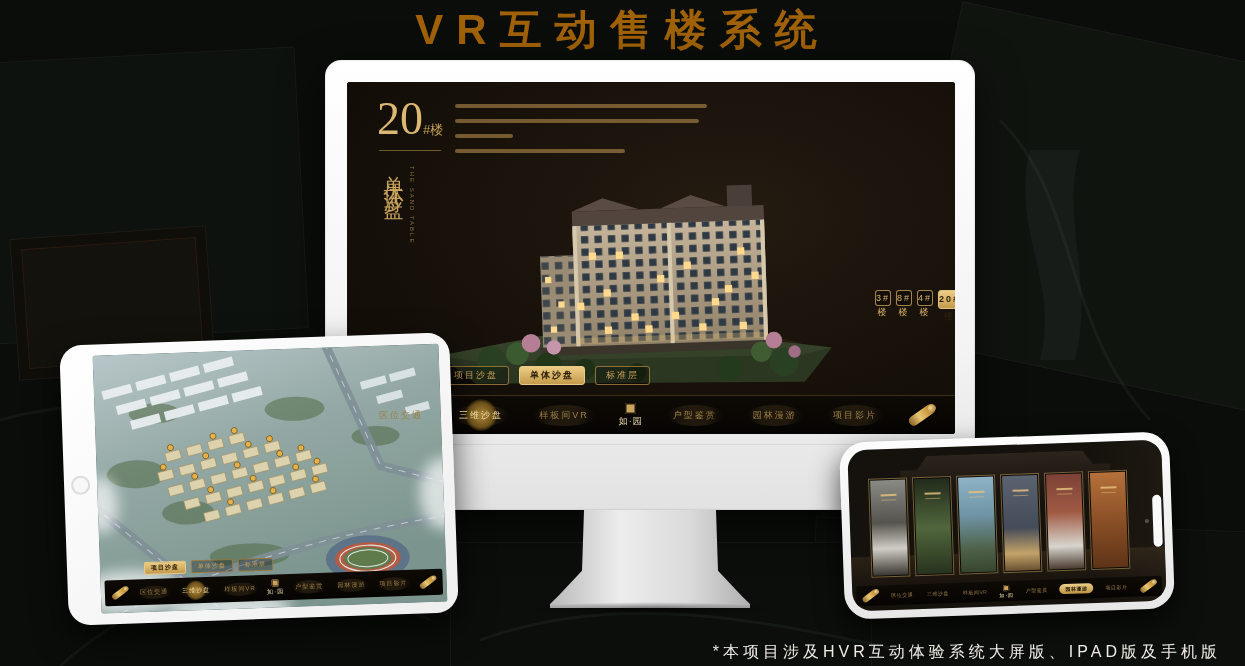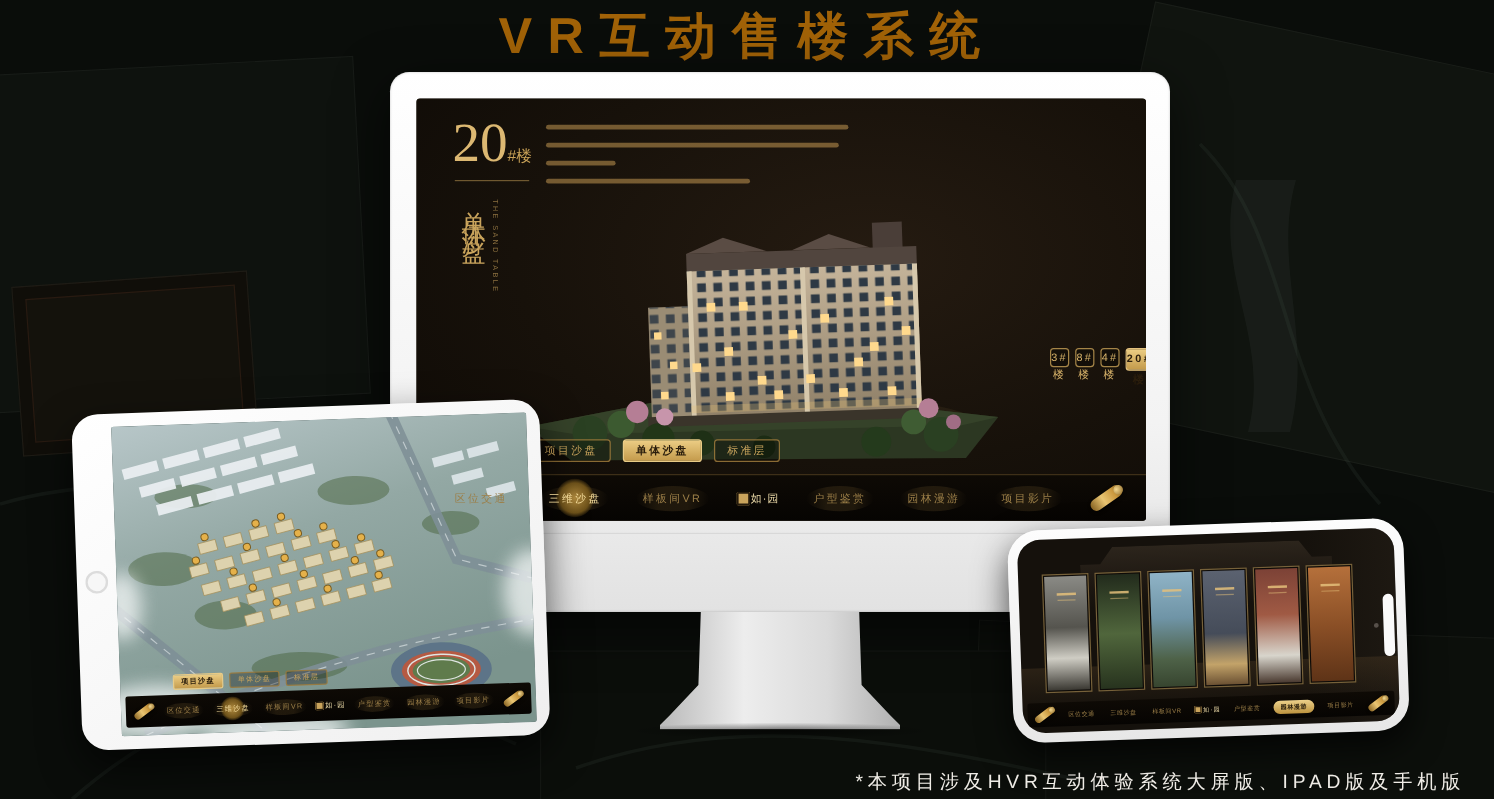--- a/index.html
+++ b/index.html
@@ -22,21 +22,21 @@
   .footnote{position:absolute;bottom:3px;right:24px;font-size:16px;color:#efece6;letter-spacing:4px;}
 
   
   .scroll{width:30px;height:10px;border-radius:5px;position:relative;flex:none;
           background:linear-gradient(90deg,#8a6524,#e9c573 40%,#c9973d 75%,#7a5a20);
           transform:rotate(-35deg);box-shadow:0 1px 3px rgba(0,0,0,.7);}
   .scroll::after{content:"";position:absolute;right:-1px;top:1px;width:8px;height:8px;border-radius:50%;
           background:radial-gradient(circle at 35% 35%,#f4d88f,#8a6524);}
   .seal{width:11px;height:11px;border-radius:1px;background:#caa45c;flex:none;
         box-shadow:inset 0 0 0 1.5px #241a0c, inset 0 0 0 3px #caa45c;}
-  .navlogo{display:flex;flex-direction:row;align-items:center;gap:1px;}
+  .navlogo{display:flex;flex-direction:column;align-items:center;gap:1px;}
   .navlogo .txt{font-size:9px;color:#ead9a8;letter-spacing:1px;}
 
   
   .monitor{position:absolute;left:325px;top:60px;width:650px;height:552px;}
   .m-bezel{position:absolute;left:0;top:0;width:650px;height:450px;border-radius:16px;
            background:linear-gradient(180deg,#ffffff,#f3f3f3 65%,#e2e2e2);
            box-shadow:0 14px 44px rgba(0,0,0,.6), inset 0 0 2px rgba(0,0,0,.25);}
   .m-chinline{position:absolute;left:22px;right:20px;top:384px;height:1px;background:rgba(0,0,0,.07);}
   .m-stand{position:absolute;left:225px;top:450px;width:200px;height:98px;
            background:linear-gradient(90deg,#b9b9b9,#ededed 35%,#dadada 70%,#b0b0b0);

